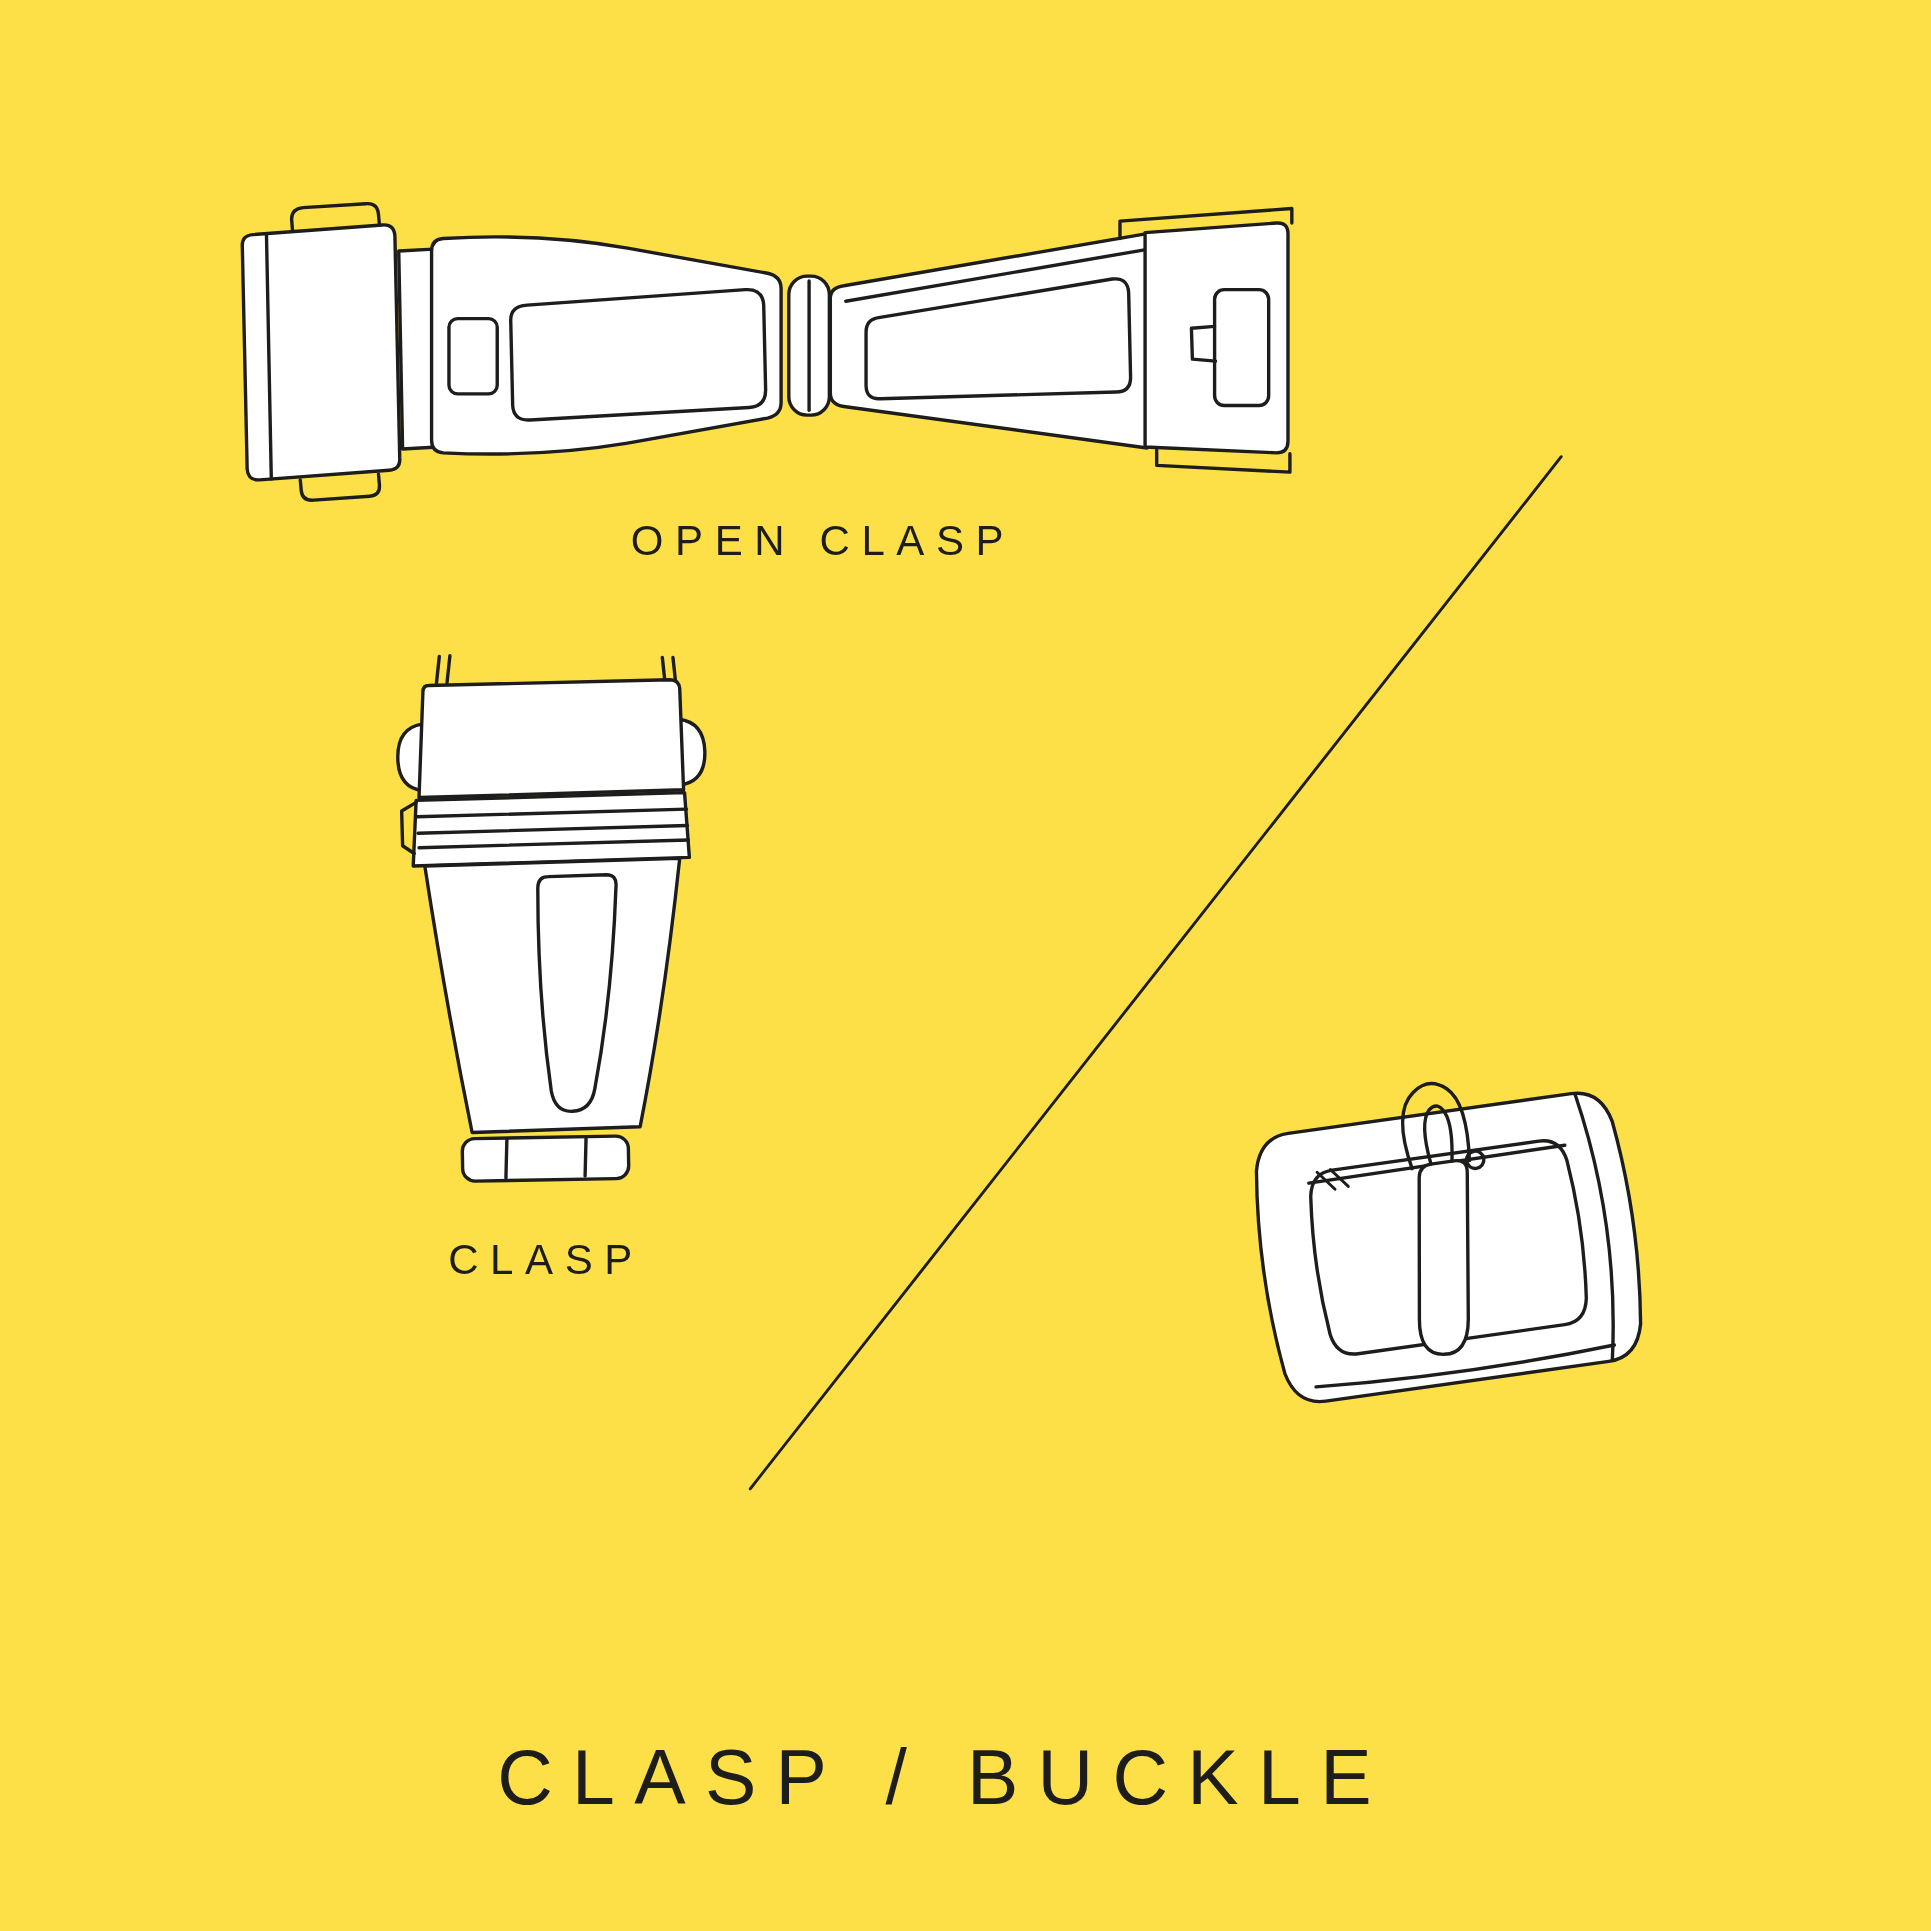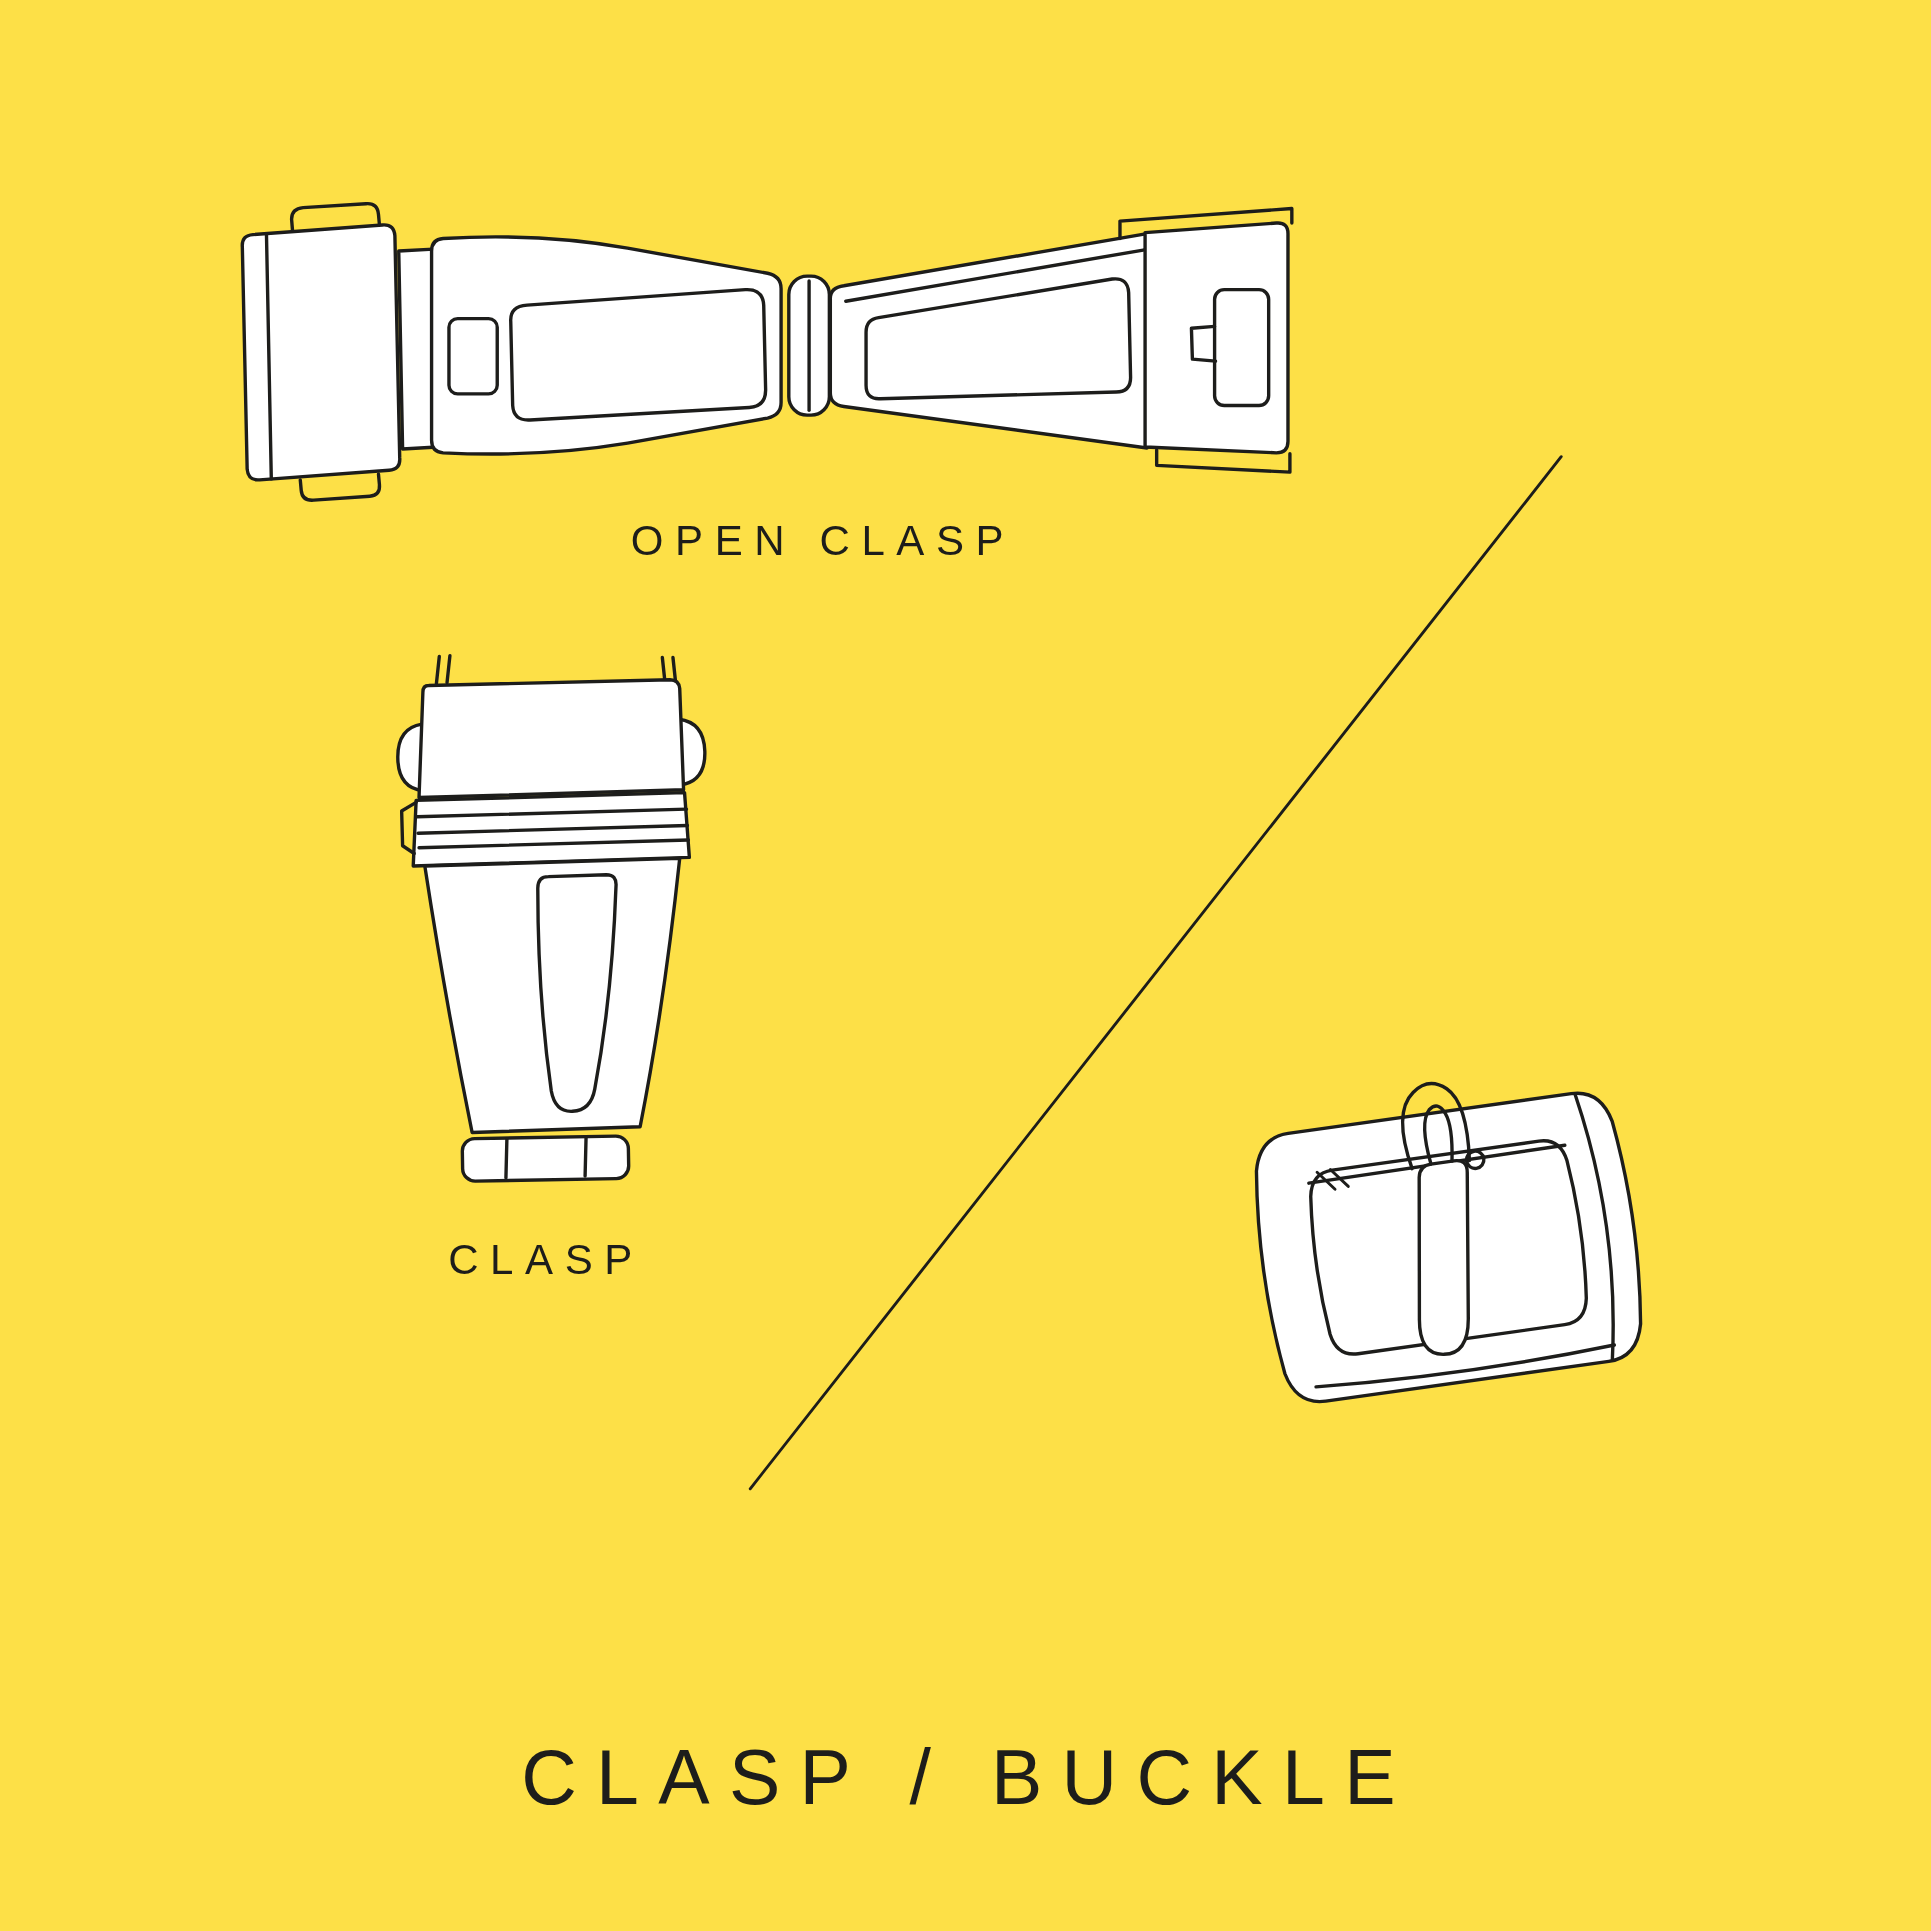--- a/index.html
+++ b/index.html
@@ -26,21 +26,21 @@
     font-size: 42px;
     letter-spacing: 11.6px;
     font-weight: 400;
     white-space: nowrap;
     color: #1d1d1b;
   }
   .label-open   { left: 823px;  top: 517px;  }
   .label-closed { left: 546px;  top: 1236px; }
   .title {
     position: absolute;
-    left: 968px;
+    left: 944px;
     top: 1733px;
     margin: 0;
     transform: translateX(-50%);
     font-size: 77px;
     letter-spacing: 19.3px;
     font-weight: 400;
     white-space: nowrap;
     color: #1d1d1b;
   }
 </style>

